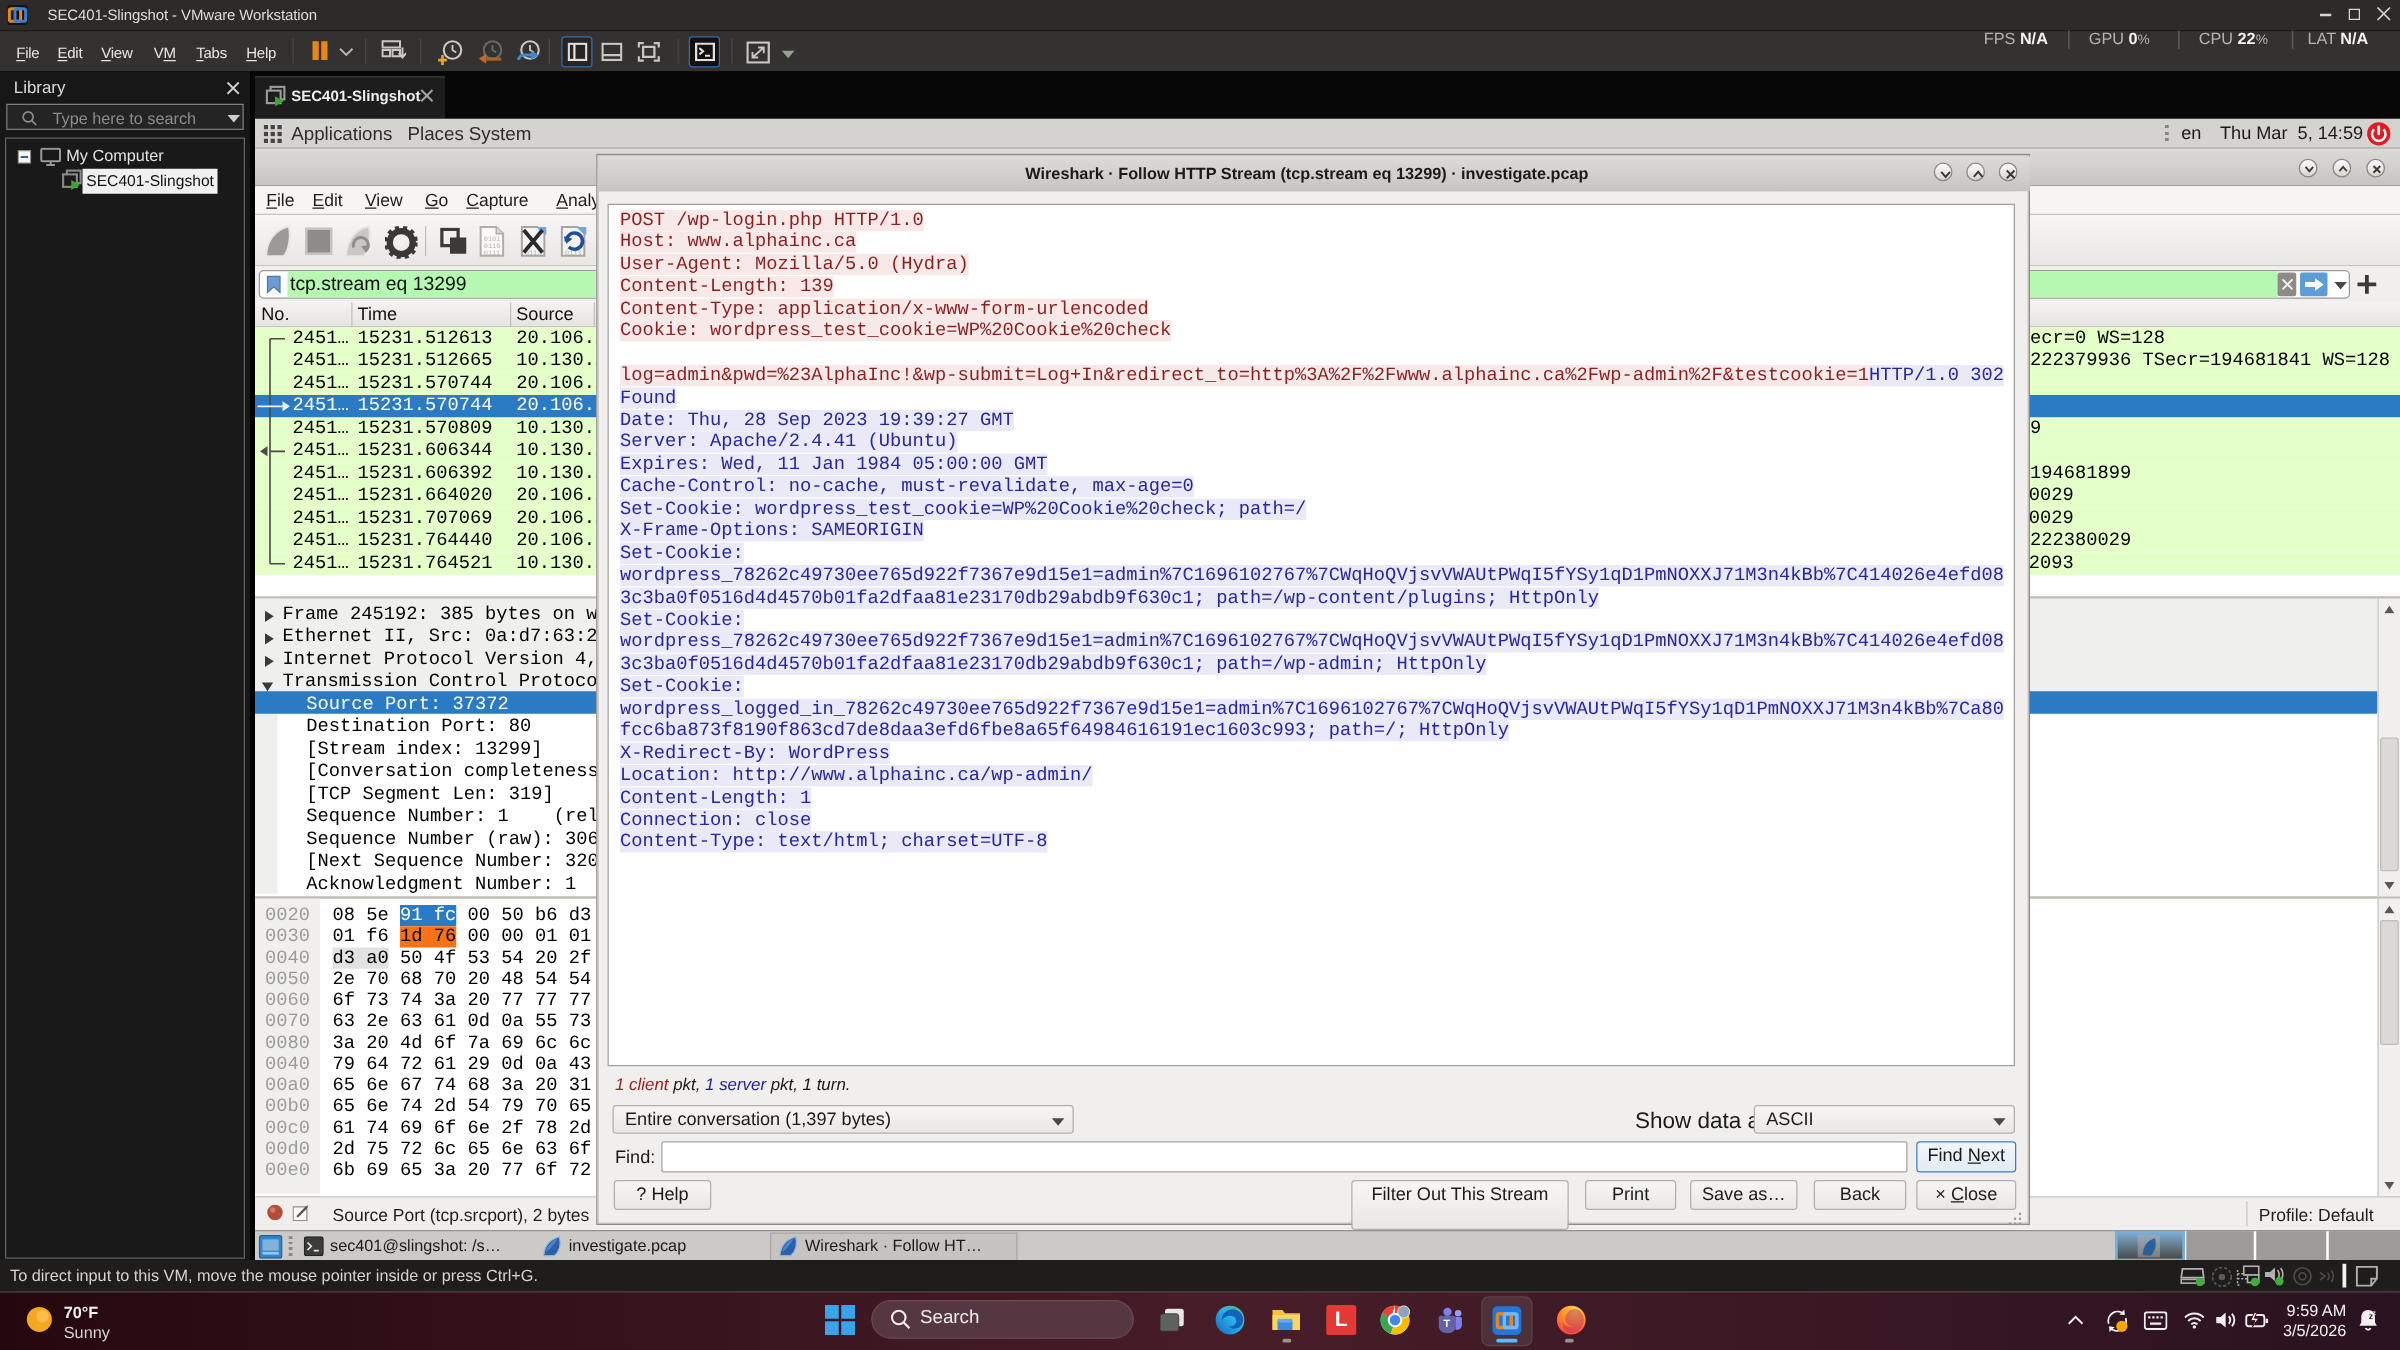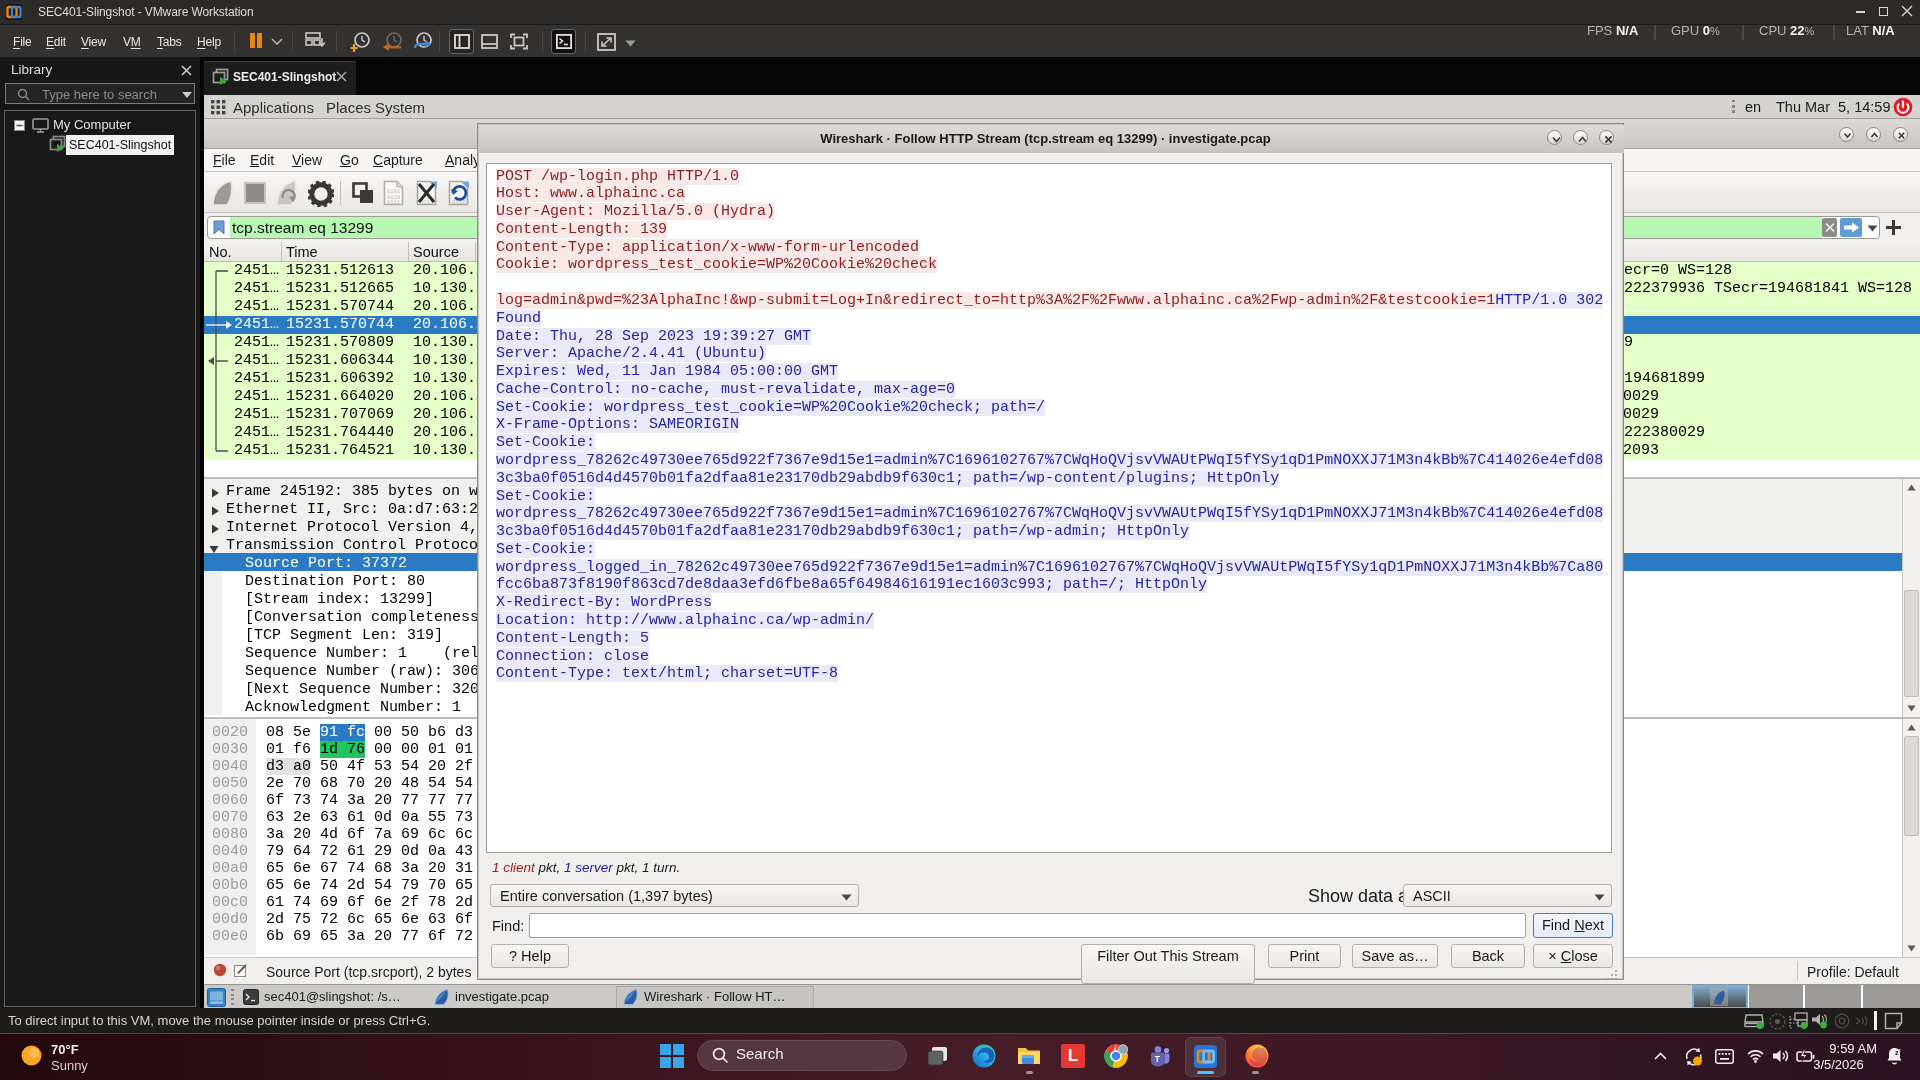--- a/index.html
+++ b/index.html
@@ -371,21 +371,21 @@
       <div class="abs" style="left:41px;top:166px;white-space:pre">Sequence Number: 1    (relative sequence number)</div>
       <div class="abs" style="left:41px;top:184px;white-space:pre">Sequence Number (raw): 3064951016</div>
       <div class="abs" style="left:41px;top:202px;white-space:pre">[Next Sequence Number: 320    (relative sequence number)]</div>
       <div class="abs" style="left:41px;top:220px;white-space:pre">Acknowledgment Number: 1    (relative ack number)</div>
     </div>
 
     <div class="abs" style="left:0;top:598px;width:1716px;height:240px;background:#fff;border-top:2px solid #c0bdb9"></div>
     <div class="abs" style="left:0;top:600px;width:52px;height:236px;background:#f0efee"></div>
     <div id="hexwrap" class="abs" style="left:0;top:600px;width:1716px;height:238px;font-size:15px;line-height:17px;font-family:'Liberation Mono',monospace;color:#000">
       <div class="abs" style="left:8px;top:4.5px;white-space:pre"><span style="color:#9b9b9b">0020</span>  08 5e <span style="background:#2b7bc4;color:#fff">91 fc</span> 00 50 b6 d3</div>
-      <div class="abs" style="left:8px;top:21.5px;white-space:pre"><span style="color:#9b9b9b">0030</span>  01 f6 <span style="background:#22c55e">1d 76</span> 00 00 01 01</div>
+      <div class="abs" style="left:8px;top:21.5px;white-space:pre"><span style="color:#9b9b9b">0030</span>  01 f6 <span style="background:#f97316">1d 76</span> 00 00 01 01</div>
       <div class="abs" style="left:8px;top:38.5px;white-space:pre"><span style="color:#9b9b9b">0040</span>  <span style="background:#e2e2e2">d3 a0</span> 50 4f 53 54 20 2f</div>
       <div class="abs" style="left:8px;top:55.5px;white-space:pre"><span style="color:#9b9b9b">0050</span>  2e 70 68 70 20 48 54 54</div>
       <div class="abs" style="left:8px;top:72.5px;white-space:pre"><span style="color:#9b9b9b">0060</span>  6f 73 74 3a 20 77 77 77</div>
       <div class="abs" style="left:8px;top:89.5px;white-space:pre"><span style="color:#9b9b9b">0070</span>  63 2e 63 61 0d 0a 55 73</div>
       <div class="abs" style="left:8px;top:106.5px;white-space:pre"><span style="color:#9b9b9b">0080</span>  3a 20 4d 6f 7a 69 6c 6c</div>
       <div class="abs" style="left:8px;top:123.5px;white-space:pre"><span style="color:#9b9b9b">0040</span>  79 64 72 61 29 0d 0a 43</div>
       <div class="abs" style="left:8px;top:140.5px;white-space:pre"><span style="color:#9b9b9b">00a0</span>  65 6e 67 74 68 3a 20 31</div>
       <div class="abs" style="left:8px;top:157.5px;white-space:pre"><span style="color:#9b9b9b">00b0</span>  65 6e 74 2d 54 79 70 65</div>
       <div class="abs" style="left:8px;top:174.5px;white-space:pre"><span style="color:#9b9b9b">00c0</span>  61 74 69 6f 6e 2f 78 2d</div>
       <div class="abs" style="left:8px;top:191.5px;white-space:pre"><span style="color:#9b9b9b">00d0</span>  2d 75 72 6c 65 6e 63 6f</div>
@@ -496,21 +496,21 @@
 <span class="sv">wordpress_78262c49730ee765d922f7367e9d15e1=admin%7C1696102767%7CWqHoQVjsvVWAUtPWqI5fYSy1qD1PmNOXXJ71M3n4kBb%7C414026e4efd08</span>
 <span class="sv">3c3ba0f0516d4d4570b01fa2dfaa81e23170db29abdb9f630c1; path=/wp-content/plugins; HttpOnly</span>
 <span class="sv">Set-Cookie:</span>
 <span class="sv">wordpress_78262c49730ee765d922f7367e9d15e1=admin%7C1696102767%7CWqHoQVjsvVWAUtPWqI5fYSy1qD1PmNOXXJ71M3n4kBb%7C414026e4efd08</span>
 <span class="sv">3c3ba0f0516d4d4570b01fa2dfaa81e23170db29abdb9f630c1; path=/wp-admin; HttpOnly</span>
 <span class="sv">Set-Cookie:</span>
 <span class="sv">wordpress_logged_in_78262c49730ee765d922f7367e9d15e1=admin%7C1696102767%7CWqHoQVjsvVWAUtPWqI5fYSy1qD1PmNOXXJ71M3n4kBb%7Ca80</span>
 <span class="sv">fcc6ba873f8190f863cd7de8daa3efd6fbe8a65f64984616191ec1603c993; path=/; HttpOnly</span>
 <span class="sv">X-Redirect-By: WordPress</span>
 <span class="sv">Location: http://www.alphainc.ca/wp-admin/</span>
-<span class="sv">Content-Length: 5</span>
+<span class="sv">Content-Length: 1</span>
 <span class="sv">Connection: close</span>
 <span class="sv">Content-Type: text/html; charset=UTF-8</span></pre>
     </div>
     <div class="abs" style="left:14px;top:736px;font-size:13.5px;font-style:italic;color:#1a1a1a"><span style="color:#9c2020">1 client</span> pkt, <span style="color:#2020a0">1 server</span> pkt, 1 turn.</div>
     <div class="abs btn" style="left:12px;top:760px;width:369px;height:23px;text-align:left">
       <div class="abs" style="left:9px;top:3px">Entire conversation (1,397 bytes)</div>
       <svg class="abs" style="left:350px;top:9px" width="11" height="7" viewBox="0 0 11 7">
           <path d="M0.5,0.5 L10.5,0.5 L5.5,6.5 Z" fill="#4a4845"></path>
         </svg>
     </div>
@@ -698,20 +698,20 @@
   <svg class="abs" style="left:1772px;top:15px" width="18" height="16" viewBox="0 0 18 16">
       <path d="M1,5.5 L4.5,5.5 L8.5,2 L8.5,14 L4.5,10.5 L1,10.5 Z" fill="#f0eeee"></path>
       <path d="M11,5 a4,4.2 0 0 1 0,6 M13.5,3 a7.3,7.3 0 0 1 0,10" fill="none" stroke="#f0eeee" stroke-width="1.5"></path>
     </svg>
   <svg class="abs" style="left:1796px;top:15px" width="19" height="16" viewBox="0 0 19 16">
       <rect x="1" y="4" width="14.5" height="9" rx="2" fill="none" stroke="#f0eeee" stroke-width="1.5"></rect>
       <rect x="16.5" y="7" width="2" height="3.5" fill="#f0eeee"></rect>
       <path d="M7.5,2 L4.5,8.5 L8,8.5 L6,13.5 L11,6.5 L7.5,6.5 L9.5,2 Z" fill="#f0eeee" stroke="#35121c" stroke-width="0.8"></path>
     </svg>
   <div class="abs" style="left:1800px;top:8px;width:77px;text-align:right;font-size:13px;color:#f2f0f0;white-space:nowrap">9:59 AM</div>
-  <div class="abs" style="left:1800px;top:24px;width:77px;text-align:center;font-size:13px;color:#f2f0f0;white-space:nowrap">3/5/2026</div>
+  <div class="abs" style="left:1800px;top:24px;width:77px;text-align:right;font-size:13px;color:#f2f0f0;white-space:nowrap">3/5/2026</div>
   <svg class="abs" style="left:1886px;top:14px" width="17" height="19" viewBox="0 0 17 19">
       <path d="M8.5,1 C5,1 3,3.5 3,7 L3,11 L1.5,13.5 L15.5,13.5 L14,11 L14,7 C14,3.5 12,1 8.5,1 Z" fill="#f0eeee"></path>
       <path d="M6.5,15.5 a2.2,2.2 0 0 0 4,0" fill="none" stroke="#f0eeee" stroke-width="1.5"></path>
       <text x="9" y="8" font-size="7" font-weight="bold" fill="#35121c" font-family="Liberation Sans">z</text>
       <text x="12" y="5" font-size="5.5" font-weight="bold" fill="#f0eeee" font-family="Liberation Sans">z</text>
     </svg>
 </div>
 
 </body></html>

